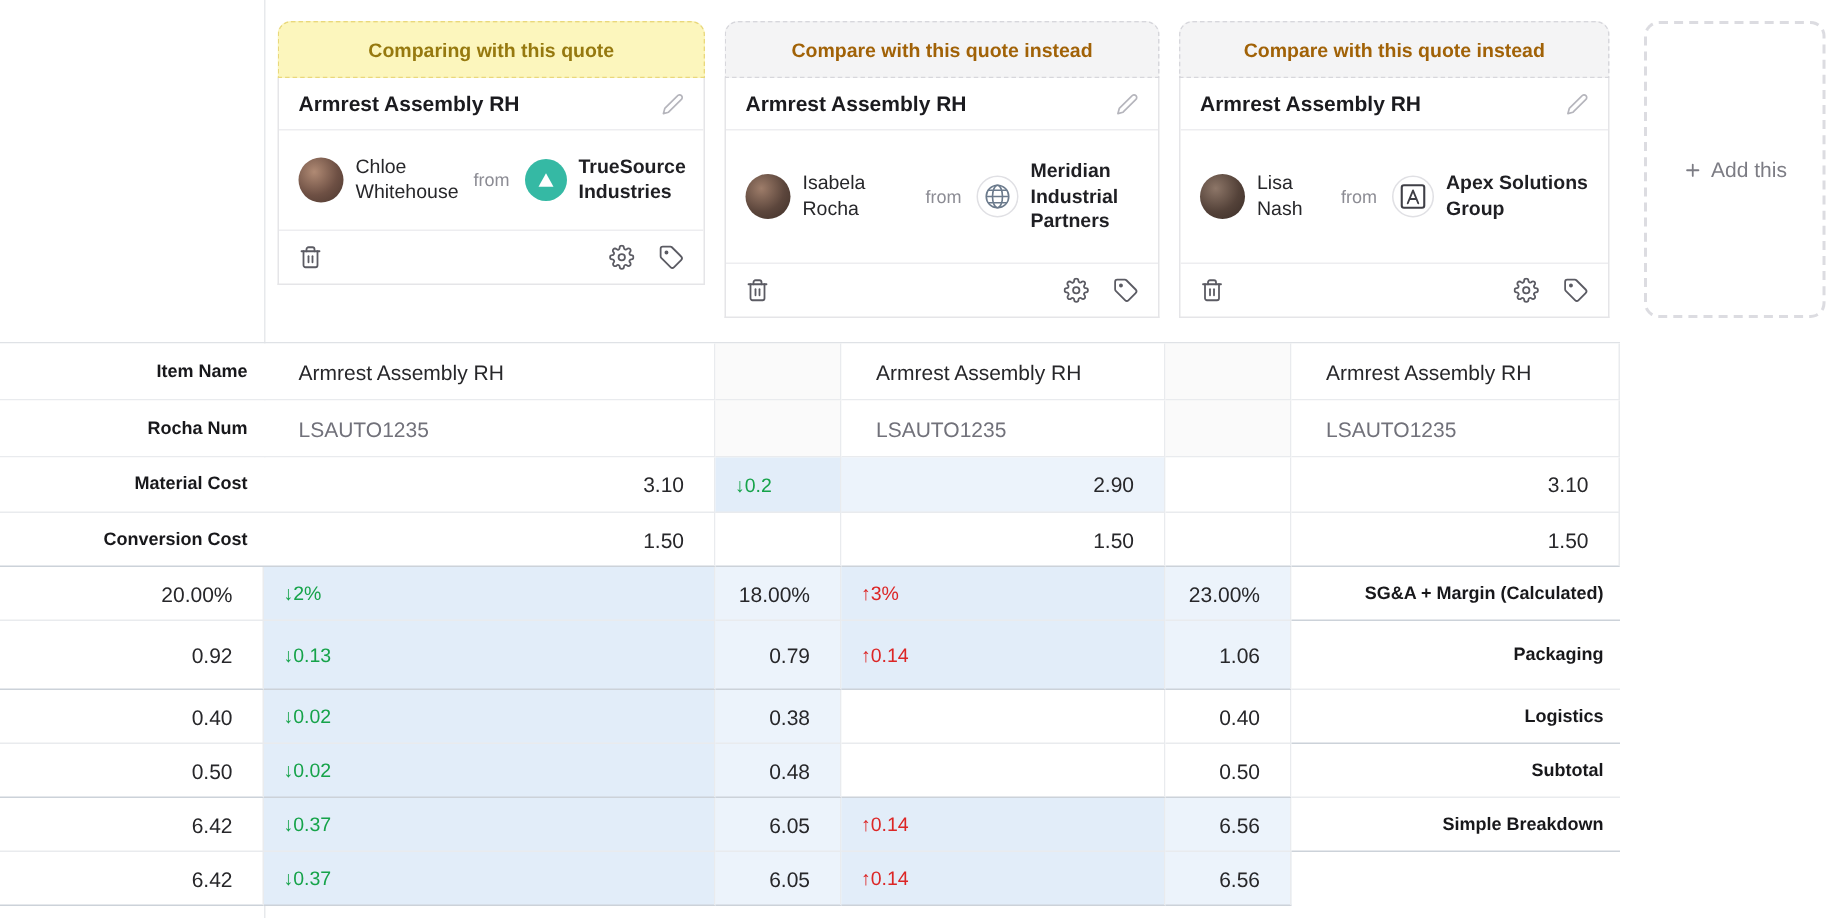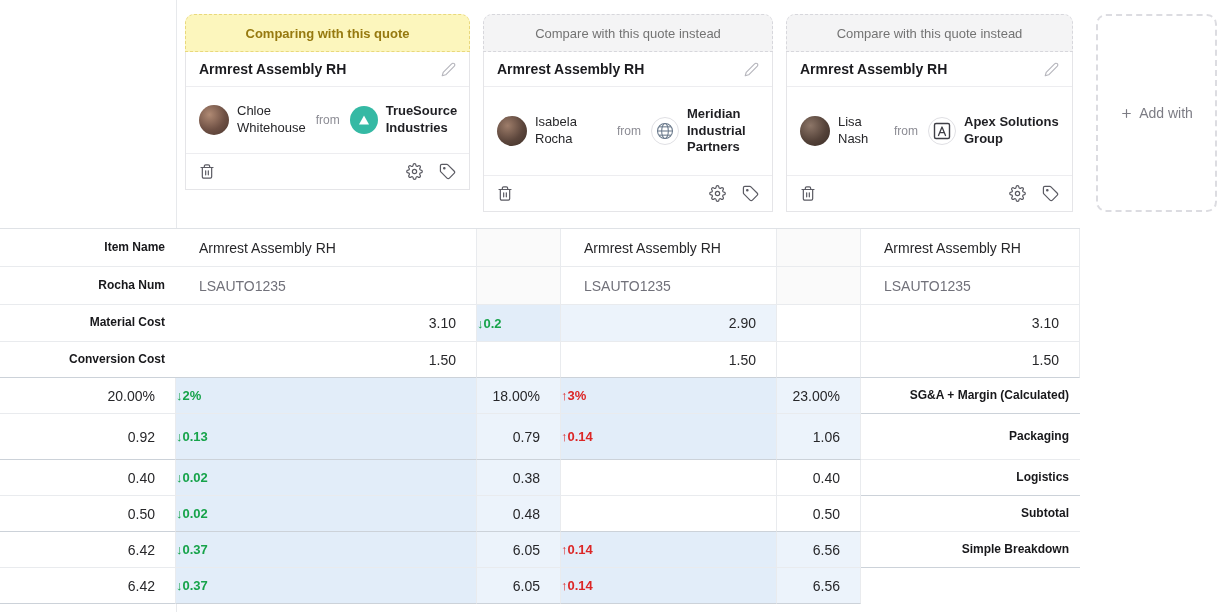--- a/index.html
+++ b/index.html
@@ -11,21 +11,21 @@
   .screen { position:relative; width:984px; height:612px; background:#fff; }
   .vline { position:absolute; left:176px; top:0; width:1px; height:612px; background:#e7e9ec; }
 
   
   .card { position:absolute; top:14px; box-sizing:border-box; }
   .card-header {
     height:38px; box-sizing:border-box; display:flex; align-items:center; justify-content:center;
     border-radius:9px 9px 0 0; font-size:13px;
   }
   .hdr-active { background:#fcf6bd; border:1.5px dashed #e9d87c; color:#96790f; font-weight:600; cursor:default; }
-  .hdr-alt { background:#f4f4f5; border:1.5px dashed #d7d7dc; color:#737373; font-weight:400; cursor:pointer; }
+  .hdr-alt { background:#f4f4f5; border:1.5px dashed #d7d7dc; color:#a16207; font-weight:700; cursor:pointer; }
   .card-body { background:#fff; border:1px solid #e5e5e8; border-top:none; }
   .title-row { display:flex; align-items:center; justify-content:space-between; padding:9px 13px; border-bottom:1px solid #ededf0; }
   .card-title { font-size:14px; font-weight:700; color:#1b1b1f; }
   .person-row { display:flex; align-items:center; padding:11px 13px; gap:8px; box-sizing:border-box; }
   .p-md { min-height:66px; }
   .p-lg { min-height:88px; }
   .pav { width:30px; height:30px; border-radius:50%; flex:0 0 30px; }
   .av1 { background:radial-gradient(circle at 35% 32%, #b08a74 0%, #6e5044 55%, #4a362e 100%); }
   .av2 { background:radial-gradient(circle at 35% 32%, #9e7d6a 0%, #5c463c 55%, #3e2f28 100%); }
   .av3 { background:radial-gradient(circle at 35% 32%, #8d7668 0%, #544239 55%, #392c26 100%); }
@@ -59,21 +59,21 @@
   .c {
     display:flex; align-items:center; box-sizing:border-box; background:#fff;
     border-right:1px solid #e9ebee; border-bottom:1px solid #e9ebee;
     font-size:14px; color:#27272a; overflow:hidden;
   }
   .lab { justify-content:flex-end; padding-right:11px; padding-left:6px; font-size:12px; font-weight:700;
          color:#18181b; text-align:right; border-right:none; line-height:1.3; }
   .txt { padding-left:23px; }
   .num { justify-content:flex-end; padding-right:20px; }
   .muted { color:#71717a; }
-  .d { padding-left:0; font-size:13px; font-weight:700; }
+  .d { padding-left:13px; font-size:13px; font-weight:400; }
   .dn { color:#16a34a; }
   .up { color:#dc2626; }
   .hl { background:#ecf3fb; }
   .hld { background:#e2edf9; }
   .nd { background:#fafafa; }
   .tb { border-bottom-color:#ccd2d9; }
 </style>
 </head>
 <body>
 
@@ -234,21 +234,21 @@
       </div>
     </div>
   </div>
 
   <div class="add-quote">
     <span class="icon-btn">
       <svg width="13" height="13" viewBox="0 0 24 24" fill="none" stroke="#7c7c84" stroke-width="2.2" stroke-linecap="round">
           <path d="M12 5v14M5 12h14"></path>
         </svg>
     </span>
-    <span>Add with</span>
+    <span>Add this</span>
   </div>
 
   <div class="table">
 
     <div class="c lab">Item Name</div>
     <div class="c txt">Armrest Assembly RH</div>
     <div class="c nd"></div>
     <div class="c txt">Armrest Assembly RH</div>
     <div class="c nd"></div>
     <div class="c txt">Armrest Assembly RH</div>

